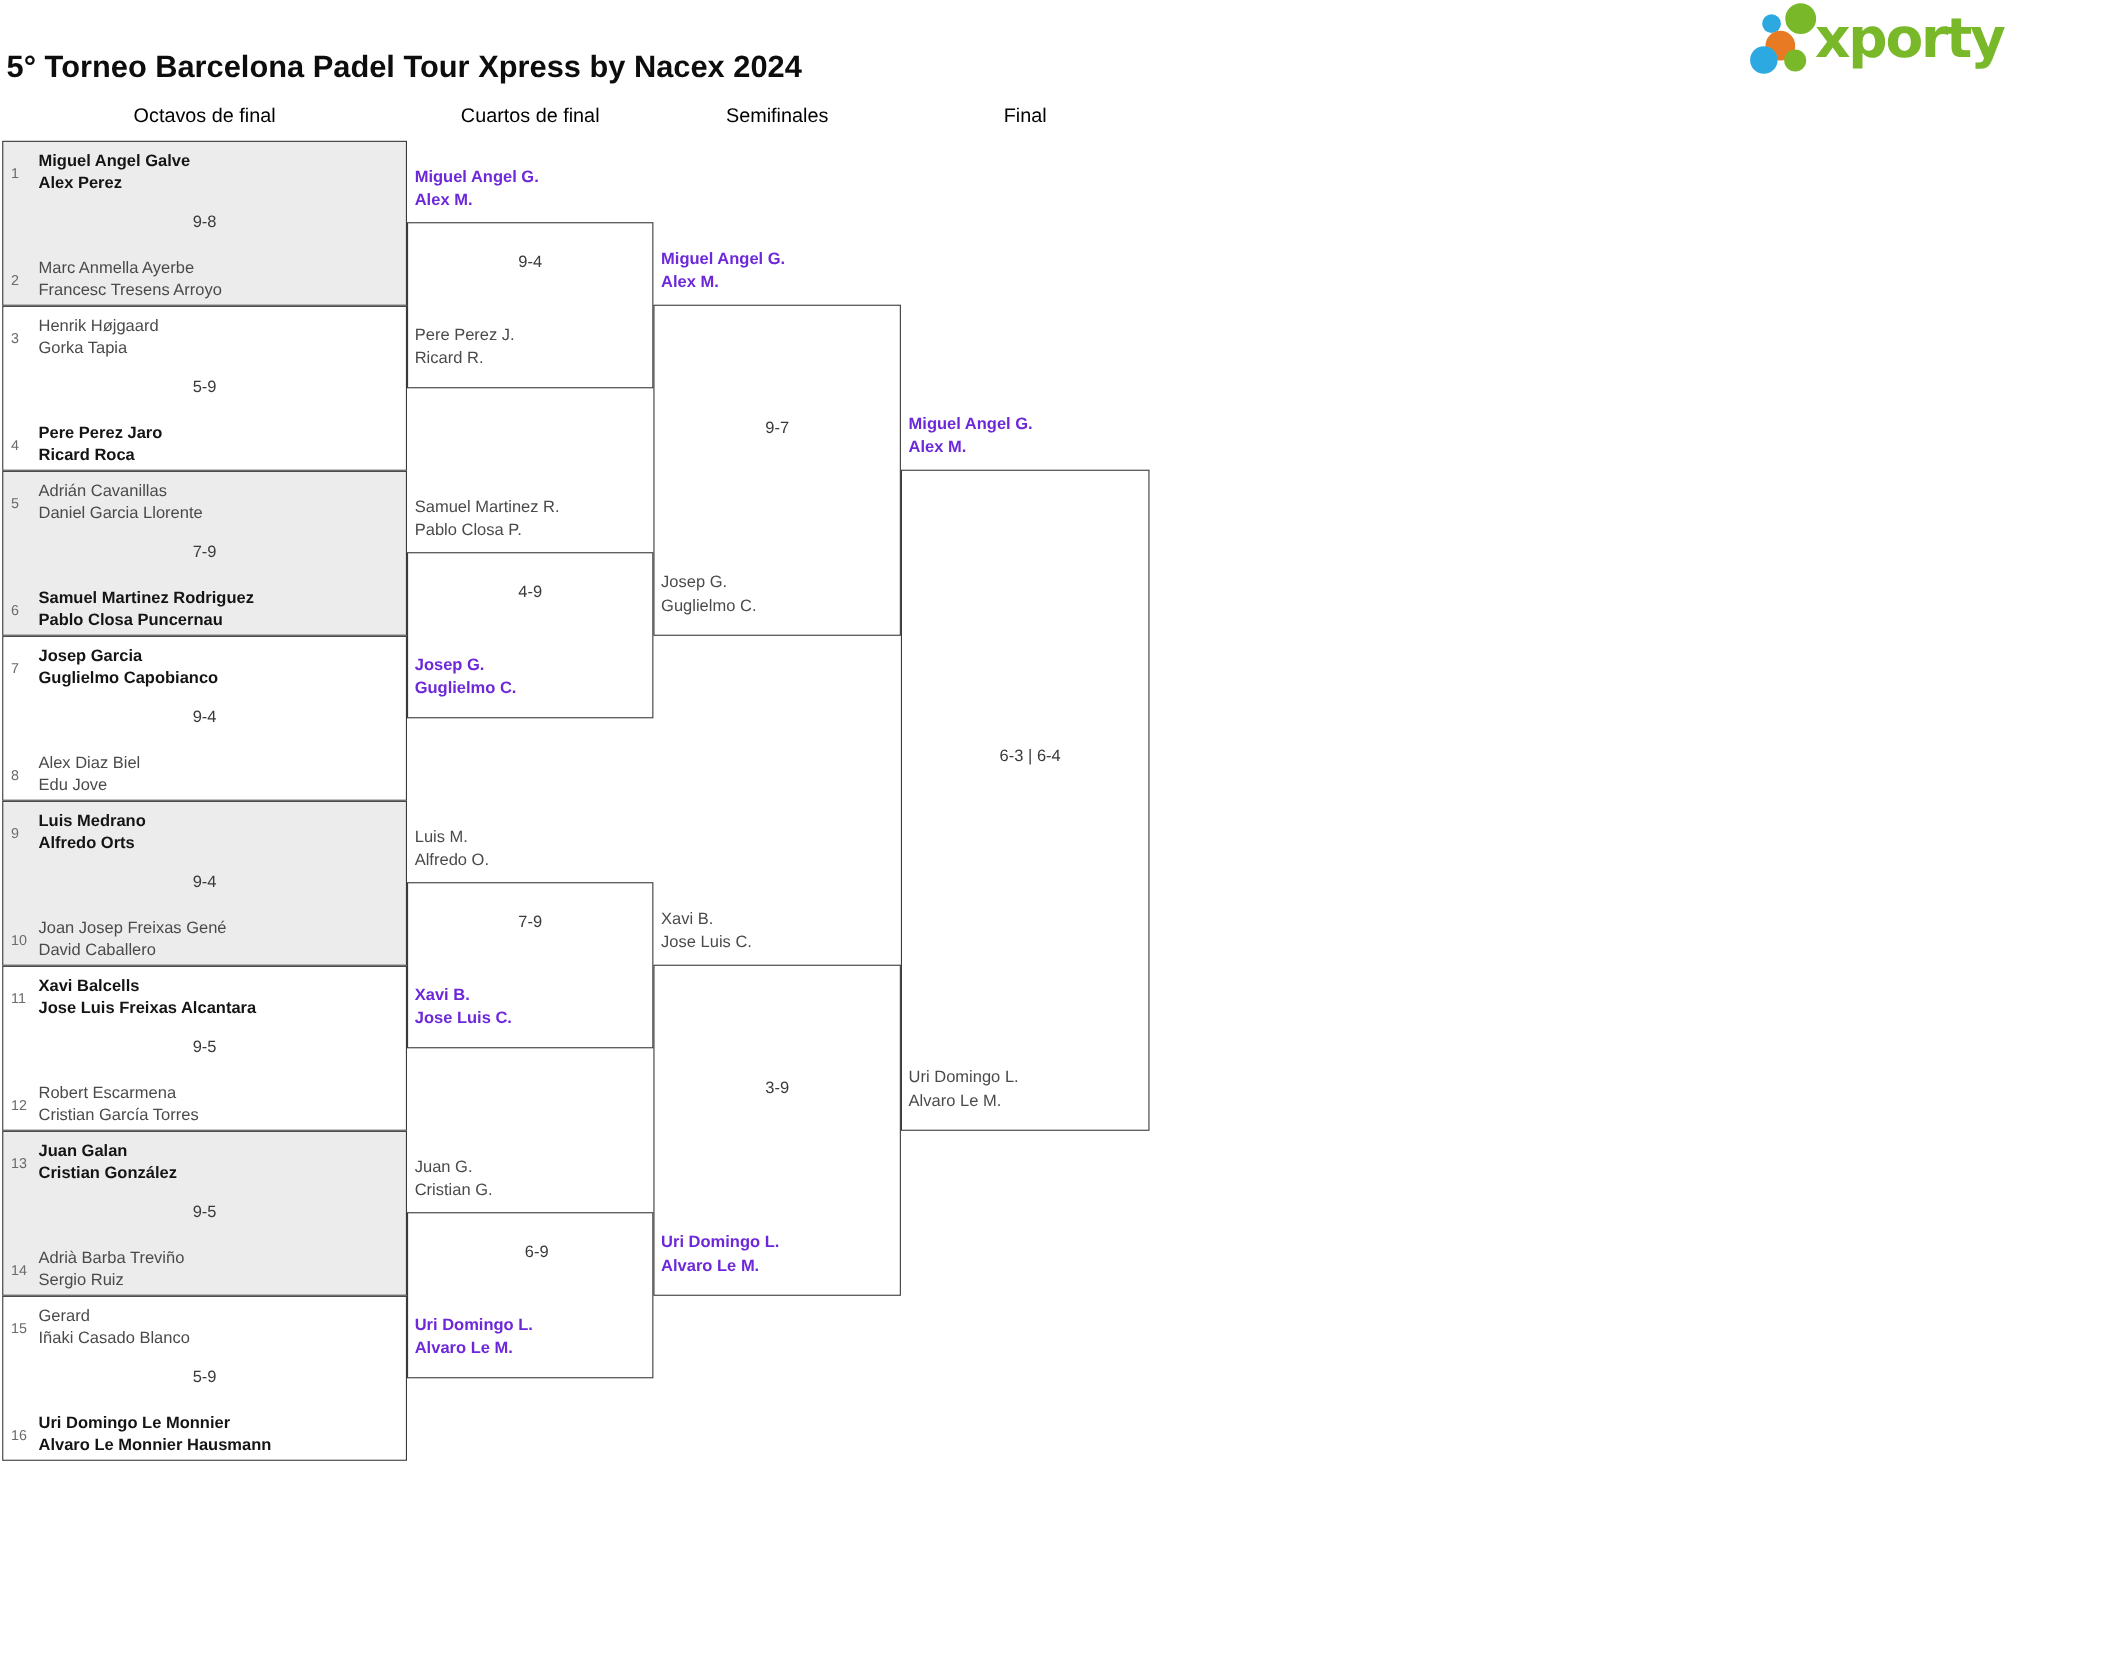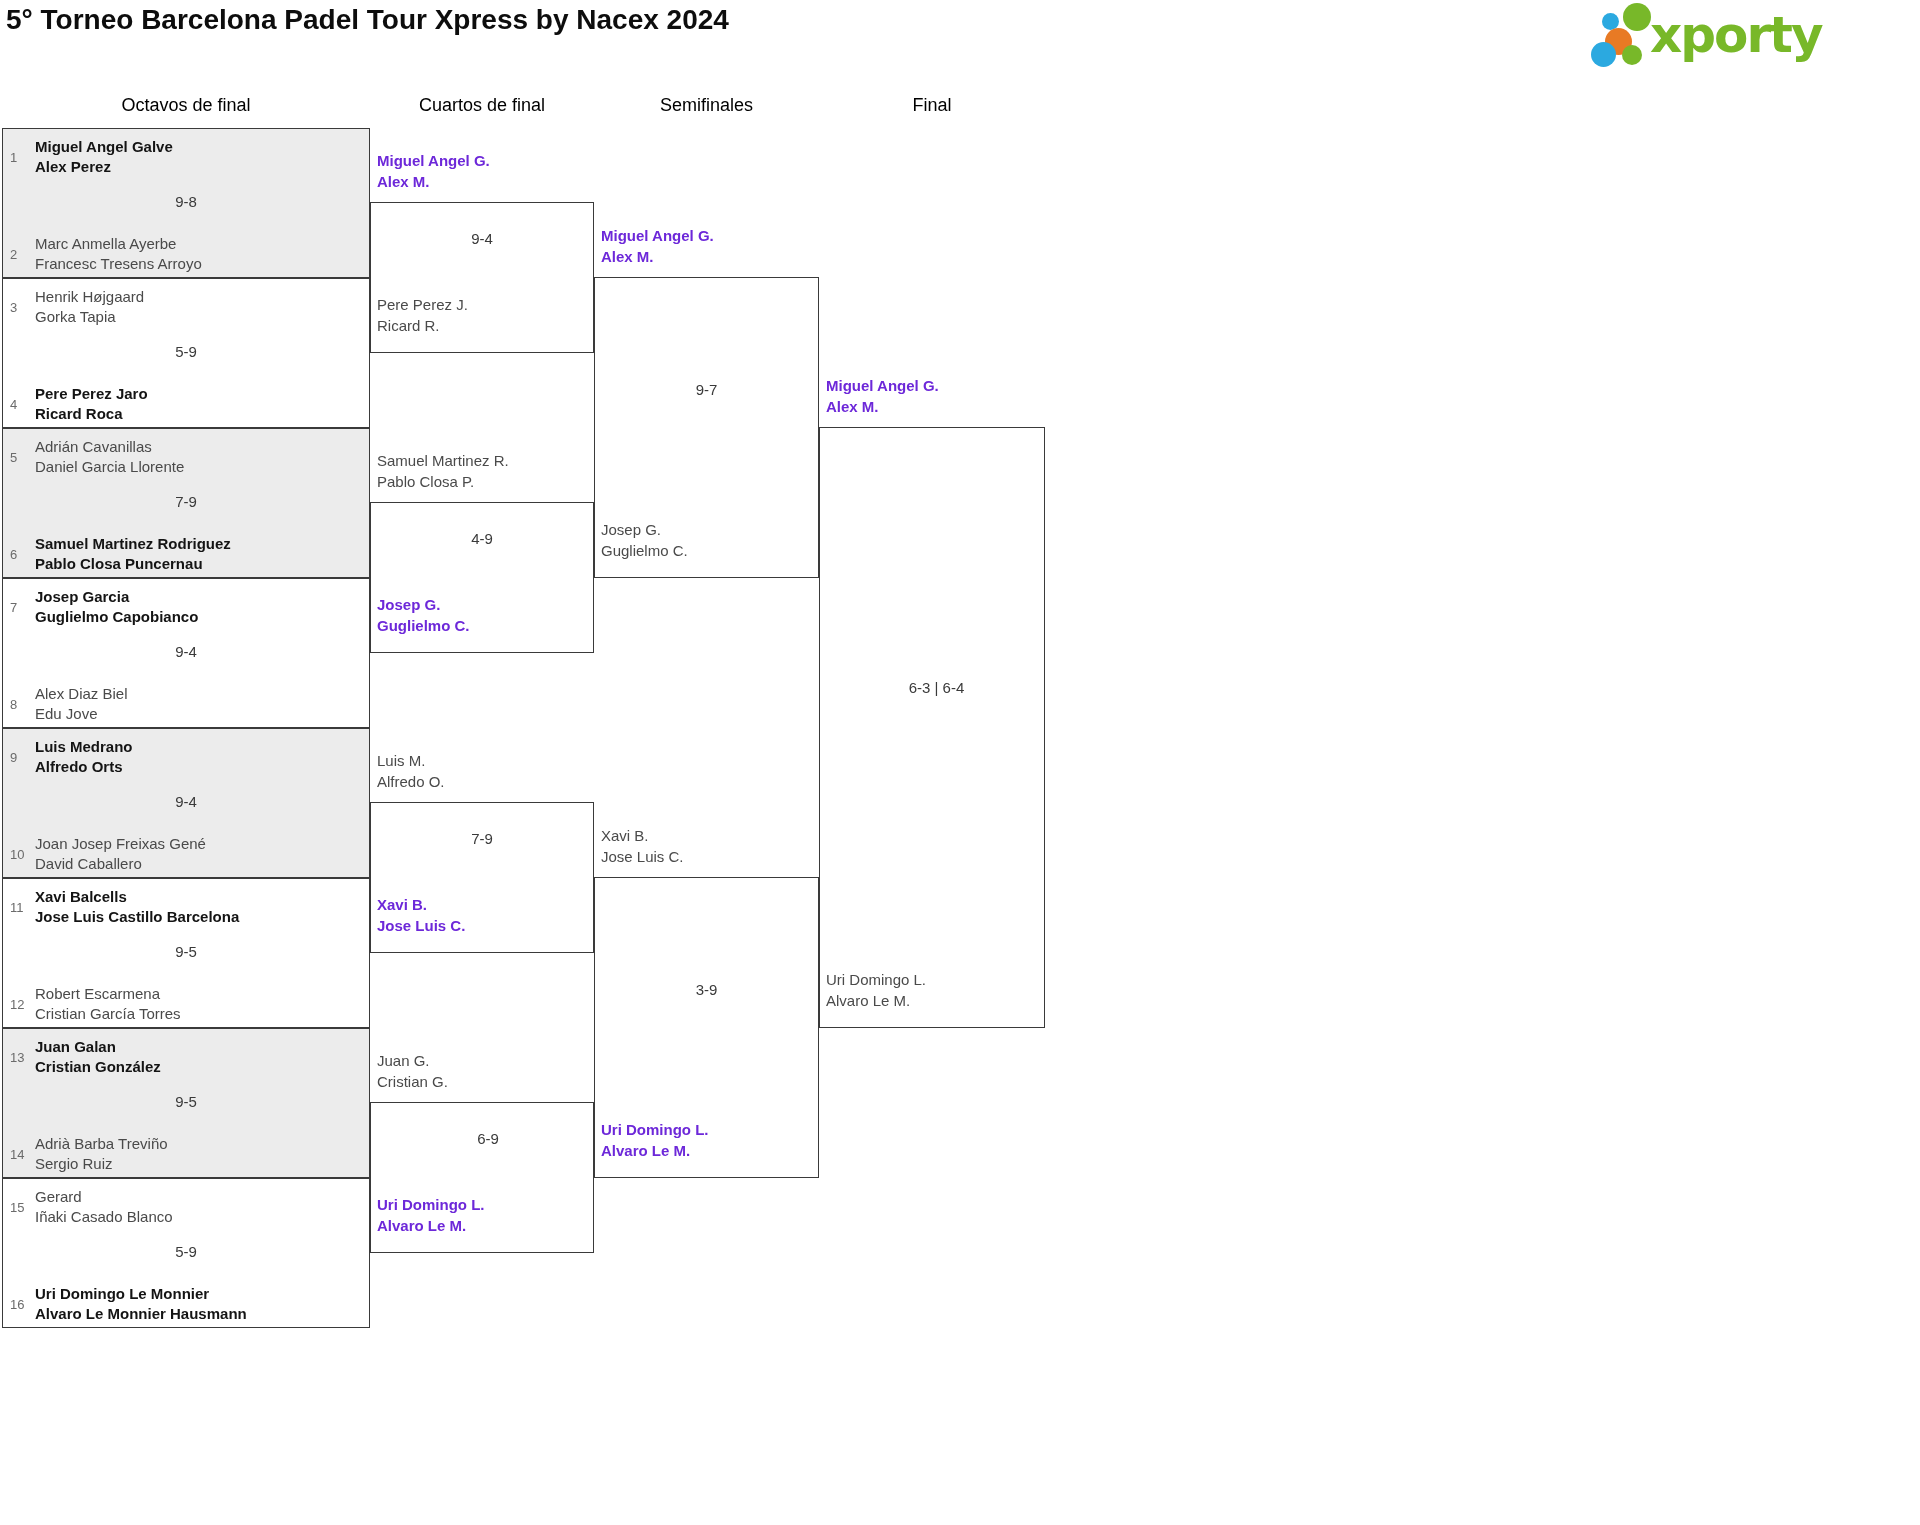--- a/index.html
+++ b/index.html
@@ -1,20 +1,20 @@
 <!DOCTYPE html>
 <html><head>
 <meta charset="utf-8">
 <style>
   html,body { margin:0; padding:0; background:#ffffff; }
   body { width:1920px; height:1525px; position:relative; overflow:hidden;
          font-family:"Liberation Sans","DejaVu Sans",sans-serif; color:#141414; }
 
   .page-header { position:absolute; left:6px; top:2px; }
-  .page-title, .page-subtitle { font-size:28px; font-weight:600; color:#0d0d0d; line-height:36px; white-space:nowrap; }
+  .page-title, .page-subtitle { font-size:28px; font-weight:600; color:#0d0d0d; line-height:36px; white-space:nowrap;margin-top:41px; }
 
   
   .logo { position:absolute; left:1580px; top:0; width:240px; height:80px; }
   .dot { position:absolute; border-radius:50%; }
   .logo-text { position:absolute; left:70px; top:6px; font-size:50px; font-weight:800;
                letter-spacing:-2px; color:#78b829; font-family:"DejaVu Sans","Liberation Sans",sans-serif; }
 
   
   .round-header { position:absolute; top:95px; text-align:center; font-size:18px; font-weight:400; color:#000; }
 
@@ -145,21 +145,21 @@
       <div>David Caballero</div>
     </div>
   </div>
 </div>
 
 <div class="box" style="top:878px">
   <div class="row r1">
     <span class="seed">11</span>
     <div class="team winner">
       <div>Xavi Balcells</div>
-      <div>Jose Luis Castillo Barcelona</div>
+      <div>Jose Luis Freixas Alcantara</div>
     </div>
   </div>
   <div class="score">9-5</div>
   <div class="row r2">
     <span class="seed">12</span>
     <div class="team">
       <div>Robert Escarmena</div>
       <div>Cristian García Torres</div>
     </div>
   </div>

